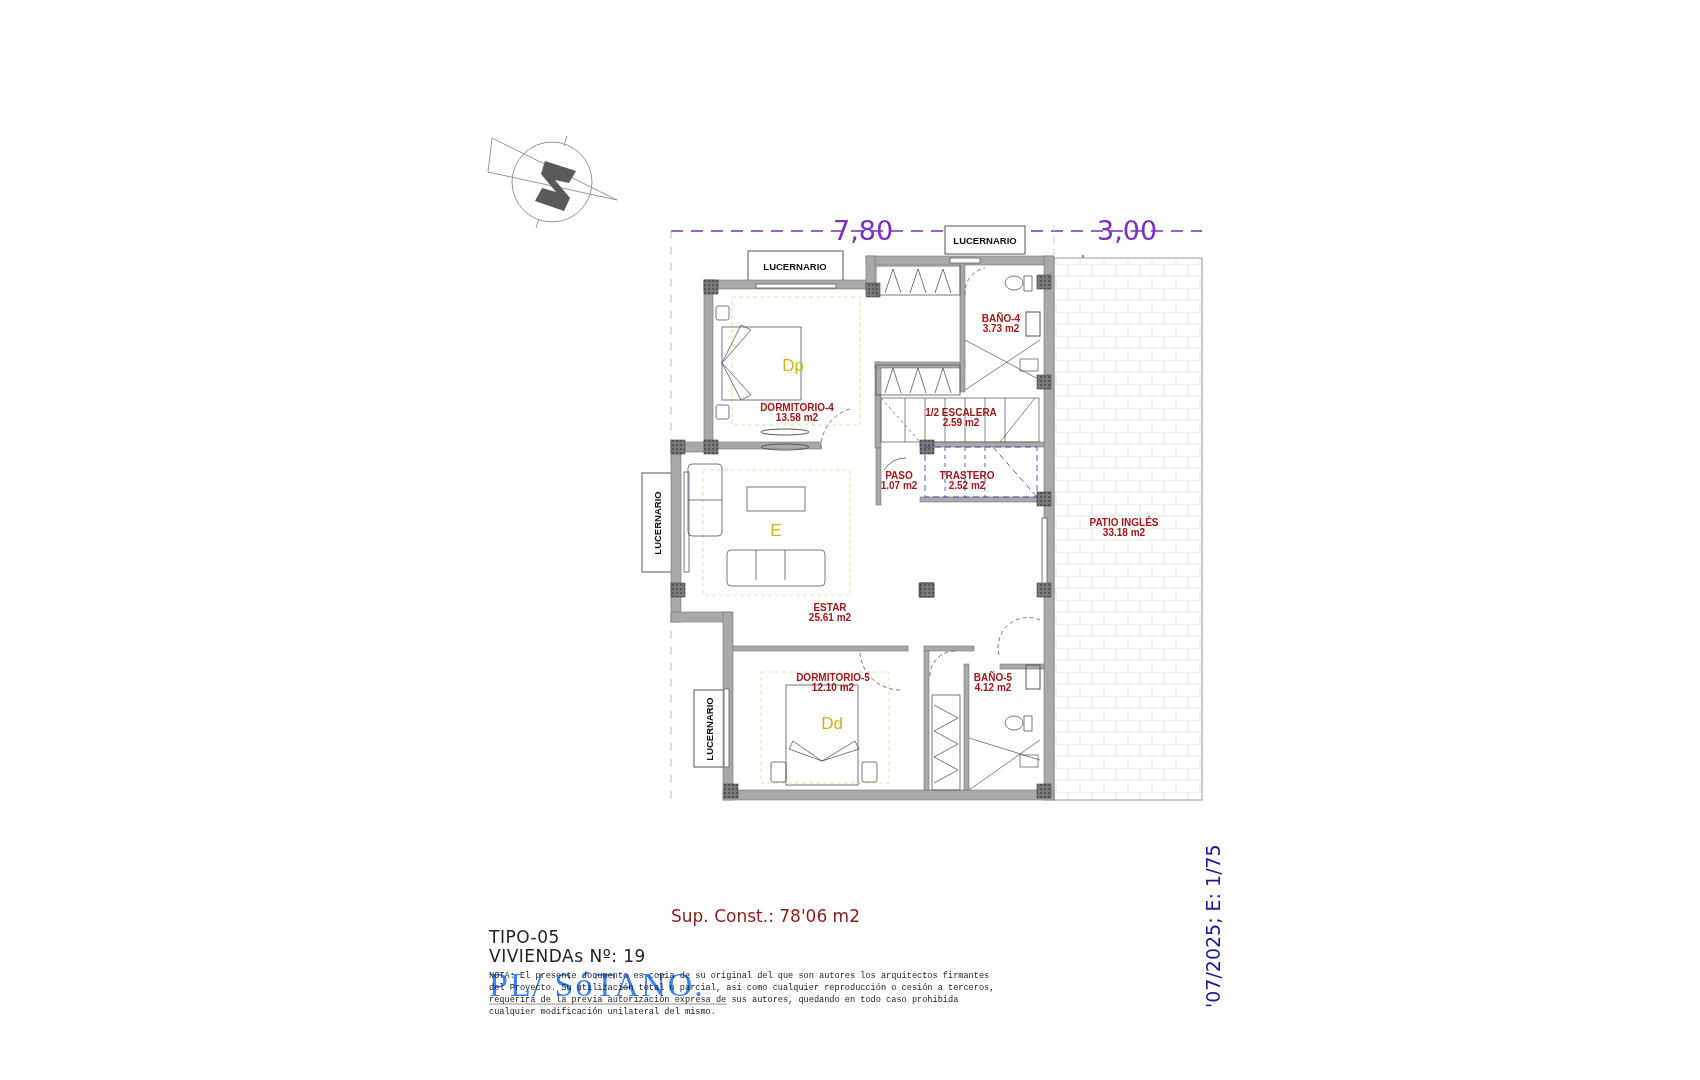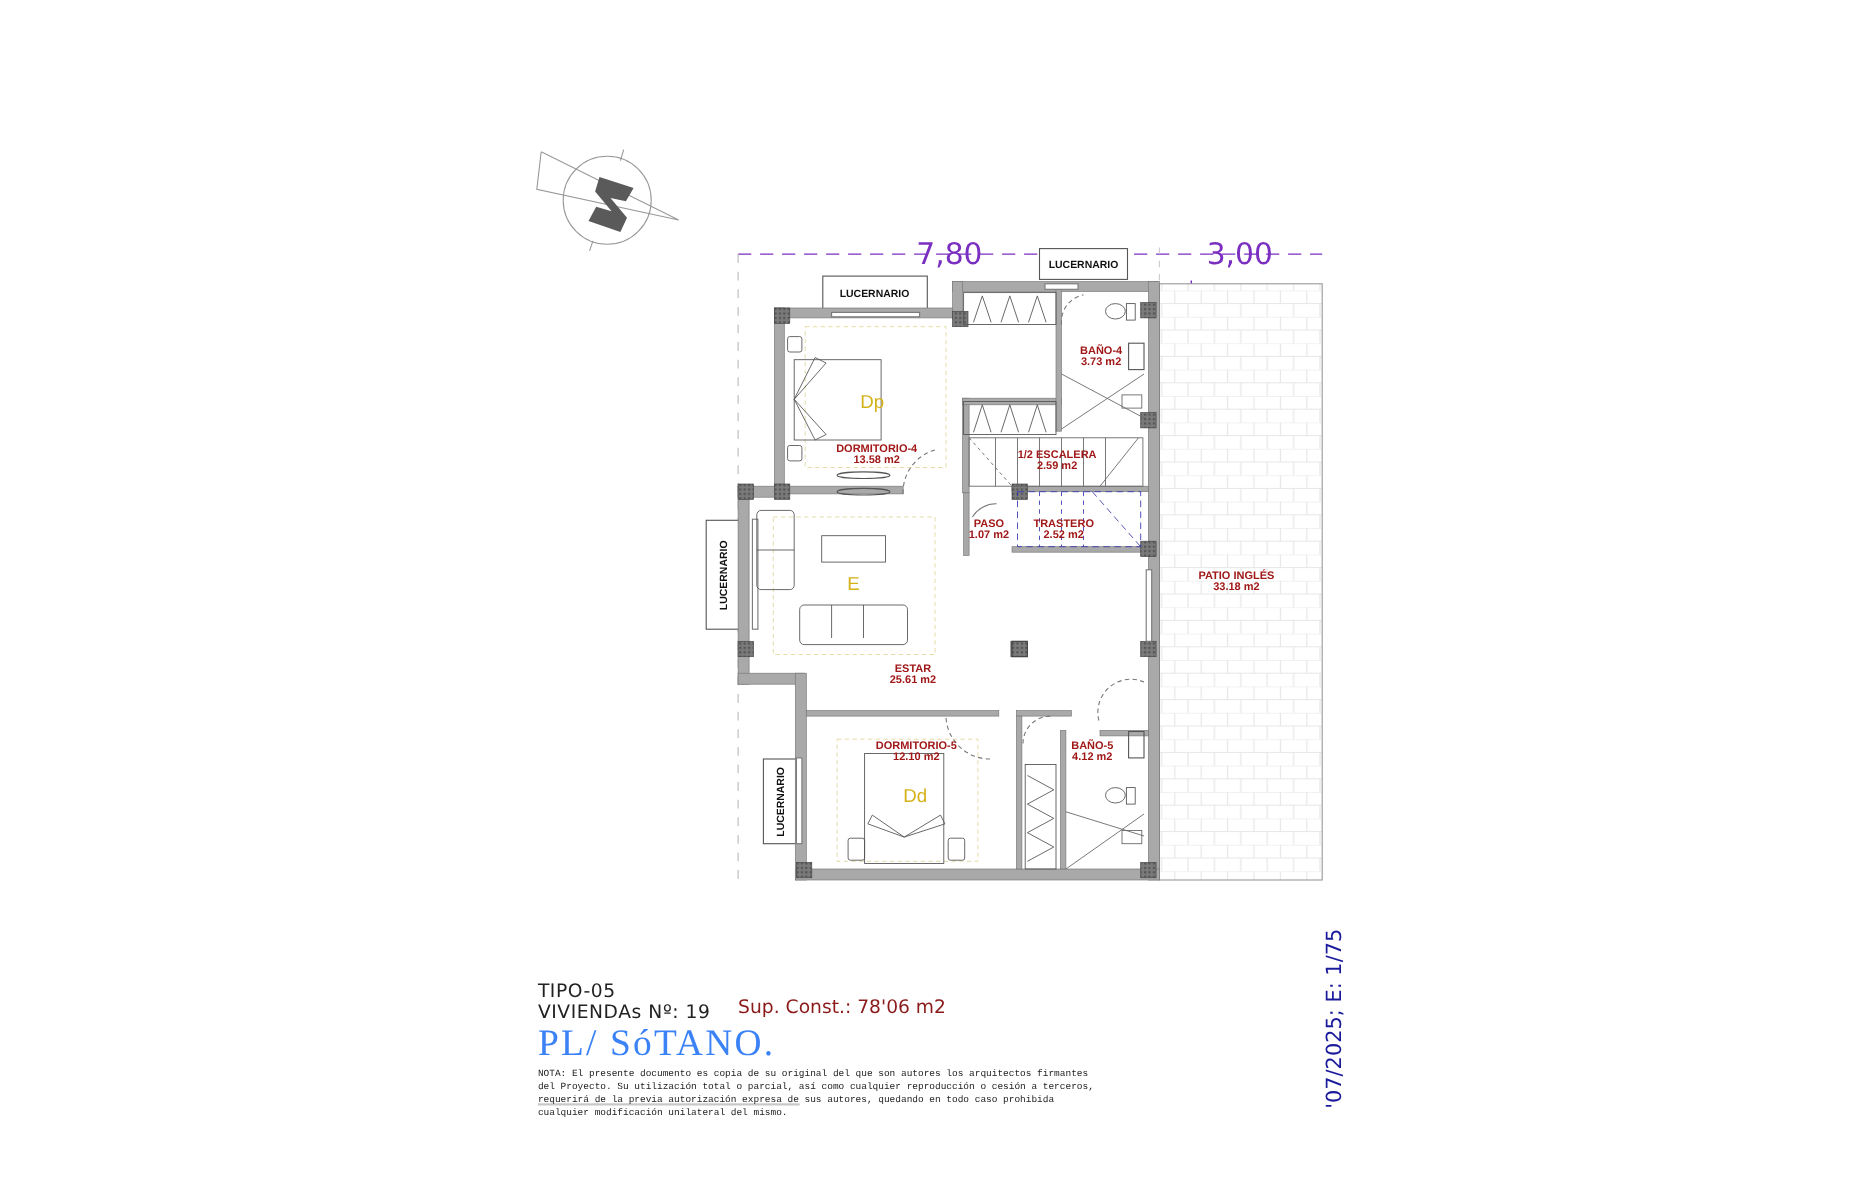--- a/index.html
+++ b/index.html
@@ -3,21 +3,21 @@
 <meta charset="utf-8">
 <style>
   html, body { margin: 0; padding: 0; background: #ffffff; }
   body { width: 1700px; height: 1080px; position: relative; overflow: hidden; font-family: "Liberation Sans", sans-serif; }
   svg#plan { position: absolute; left: 0; top: 0; }
   .room-label { font-family: "Liberation Sans", sans-serif; font-size: 10px; fill: #a01818; text-anchor: middle; font-weight: bold; }
   .room-area { font-family: "Liberation Sans", sans-serif; font-size: 10px; fill: #a01818; text-anchor: middle; font-weight: bold; }
   .furn-code { font-family: "Liberation Sans", sans-serif; font-size: 17px; fill: #d4b21a; text-anchor: middle; }
   .dim { font-family: "DejaVu Sans", sans-serif; font-size: 27px; fill: #7a2fc0; }
   .luc { font-family: "Liberation Sans", sans-serif; font-size: 9.5px; font-weight: bold; fill: #111; text-anchor: middle; }
-  .title-block { position: absolute; left: 489px; top: 892px; color: #222; font-family: "DejaVu Sans", sans-serif; }
+  .title-block { position: absolute; left: 489px; top: 928px; color: #222; font-family: "DejaVu Sans", sans-serif; }
   .tipo { font-size: 17px; line-height: 19px; letter-spacing: 0.5px; }
   .plano { font-size: 34px; line-height: 38px; letter-spacing: 2px; color: #3b82f6; font-weight: 300; font-family: Liberation Serif, serif; }
   .rule { position: absolute; left: 489px; top: 1003px; width: 238px; height: 2px; background: #c8c8c8; }
   .sup { position: absolute; left: 671px; top: 906px; color: #8b1a1a; font-family: "DejaVu Sans", sans-serif; font-size: 17px; }
   .nota { position: absolute; left: 489px; top: 970px; width: 520px; font-family: Liberation Mono, monospace; font-size: 8.6px; line-height: 12px; color: #222; }
   .date { position: absolute; left: 1202px; top: 1008px; transform-origin: 0 0; transform: rotate(-90deg); color: #1a1a9a; font-family: "DejaVu Sans", sans-serif; font-size: 19px; white-space: nowrap; }
 </style>
 </head>
 <body>
 

